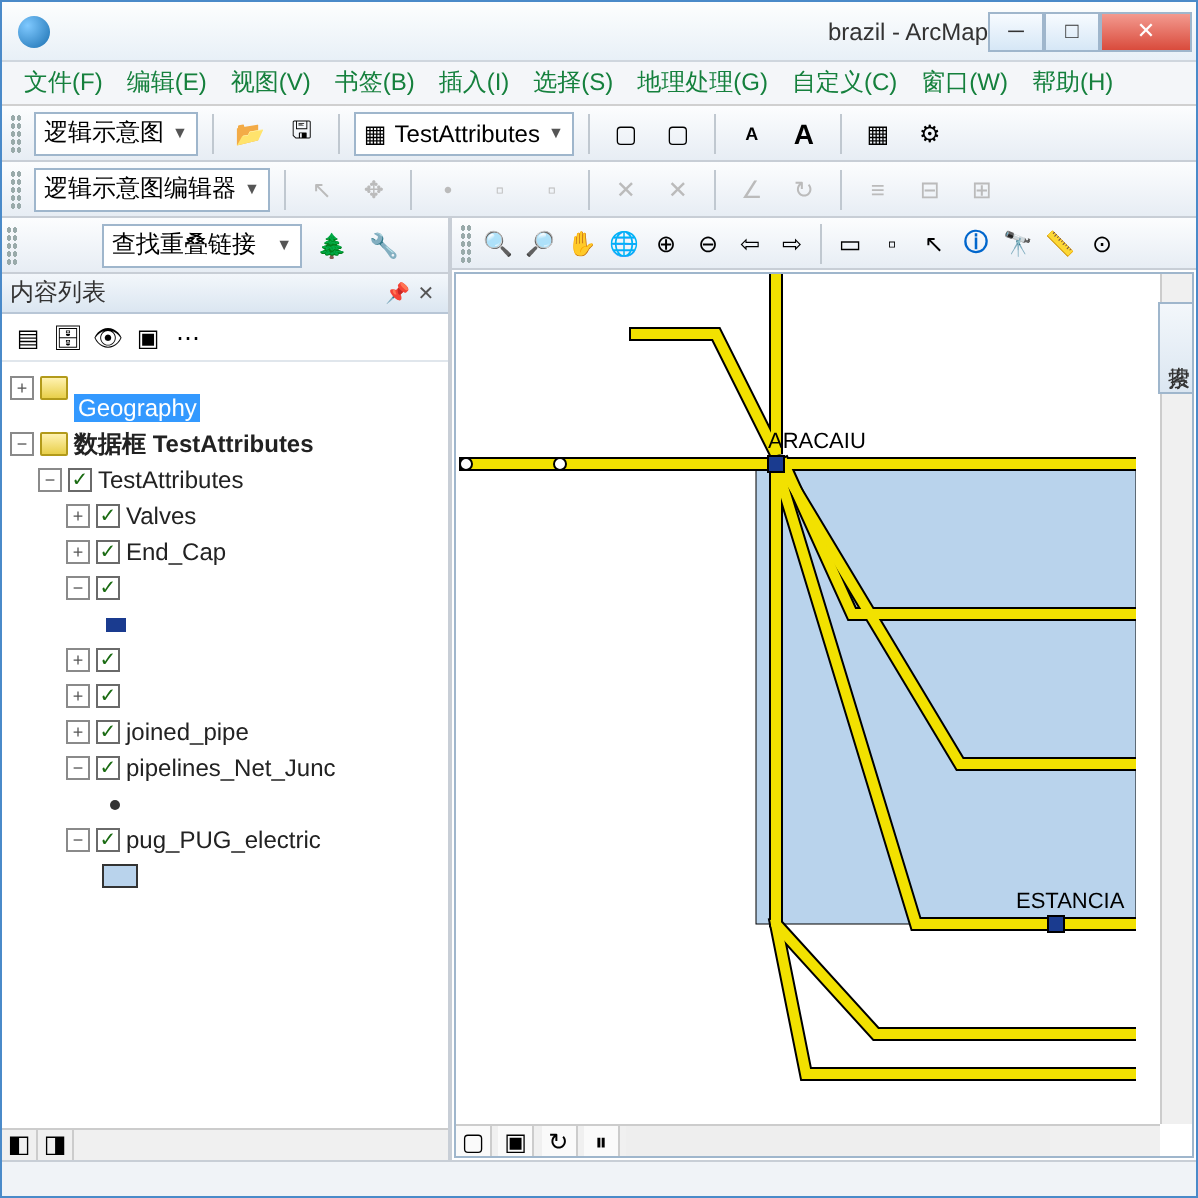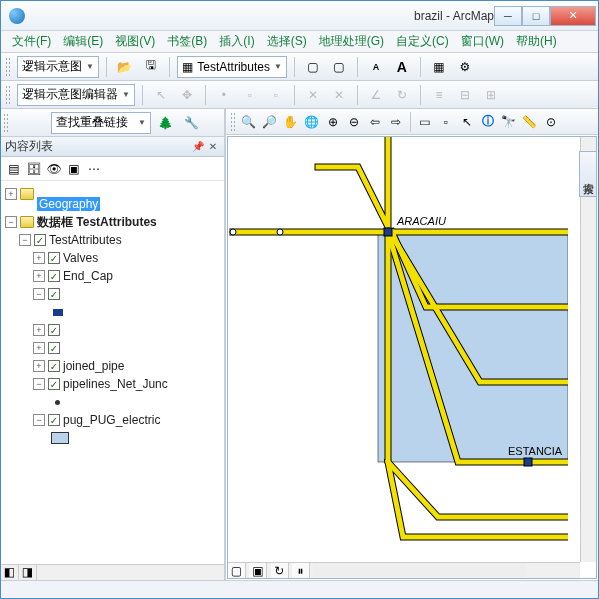--- a/index.html
+++ b/index.html
@@ -508,21 +508,21 @@
             <path d="M162 95 L252 245 L340 245"></path>
             <path d="M164 95 L198 170 L340 170"></path>
             <path d="M160 325 L175 400 L340 400"></path>
           </g>
 
           <circle cx="5" cy="95" r="3" fill="#fff" stroke="#000"></circle>
           <circle cx="52" cy="95" r="3" fill="#fff" stroke="#000"></circle>
           <rect x="156" y="91" width="8" height="8" fill="#1a3b8f" stroke="#000"></rect>
           <rect x="296" y="321" width="8" height="8" fill="#1a3b8f" stroke="#000"></rect>
         </svg>
-        <div class="lbl" style="left:169px; top:78px;font-style:italic;">ARACAIU</div>
+        <div class="lbl" style="left:156px; top:78px;">ARACAIU</div>
         <div class="lbl" style="left:280px; top:308px;">ESTANCIA</div>
 
         <div class="sb-v"></div>
         <div class="sb-h">
           <span class="tabbtn">▢</span>
           <span class="tabbtn">▣</span>
           <span class="tabbtn">↻</span>
           <span class="tabbtn">⏸</span>
           <span class="track" style="width:60%;"></span>
         </div>

